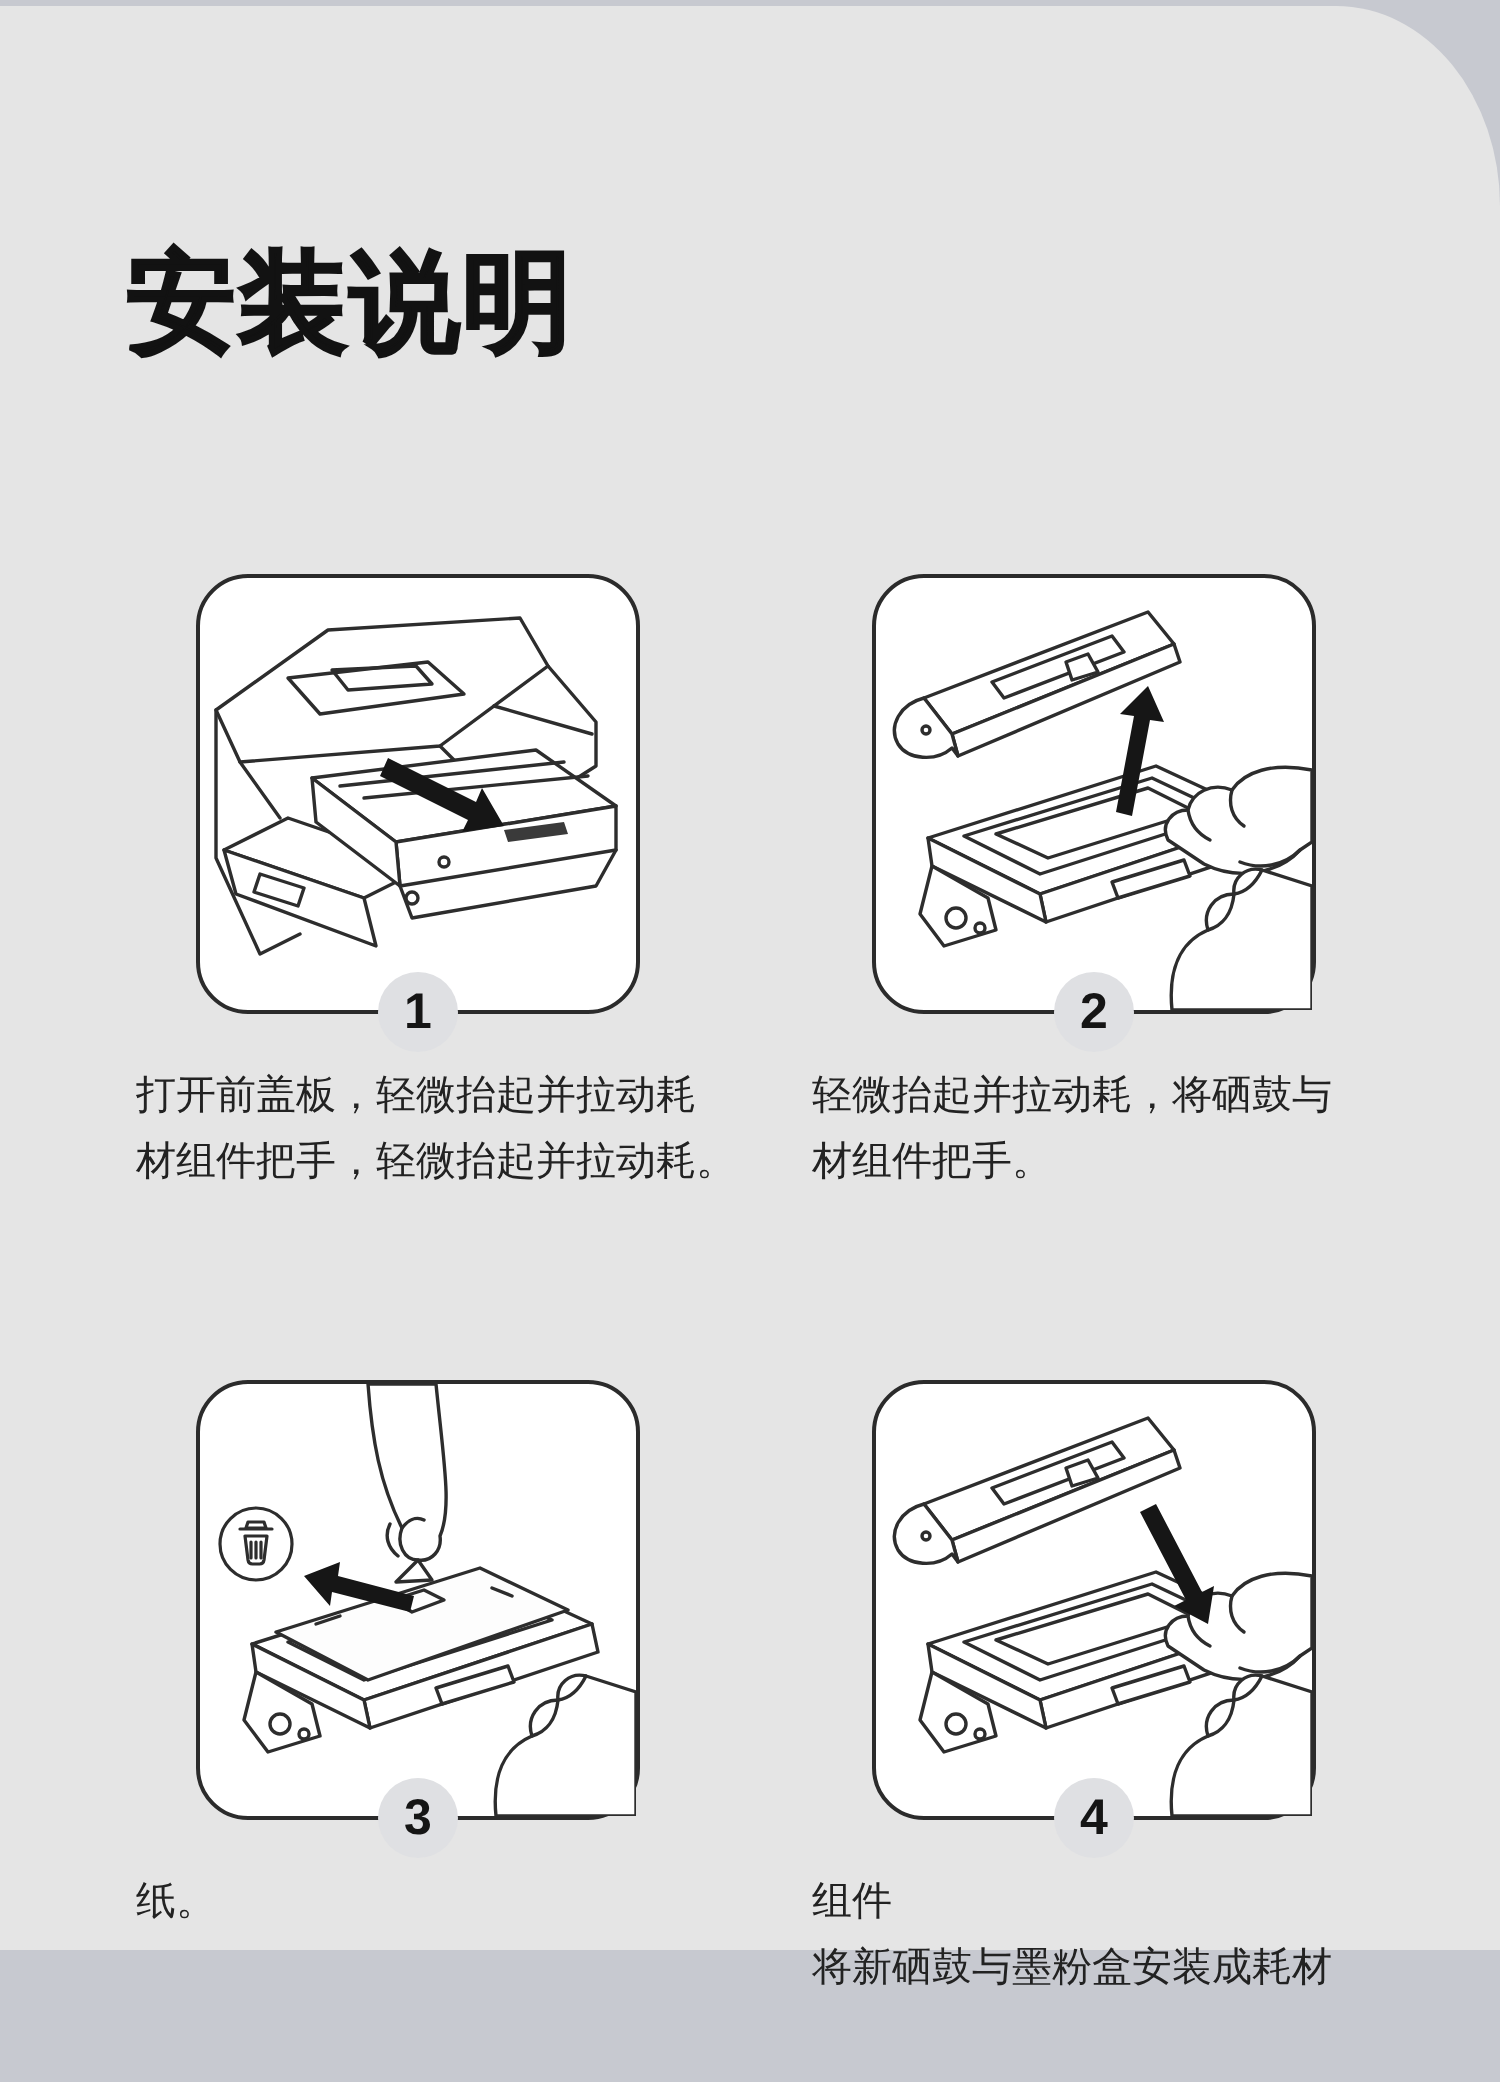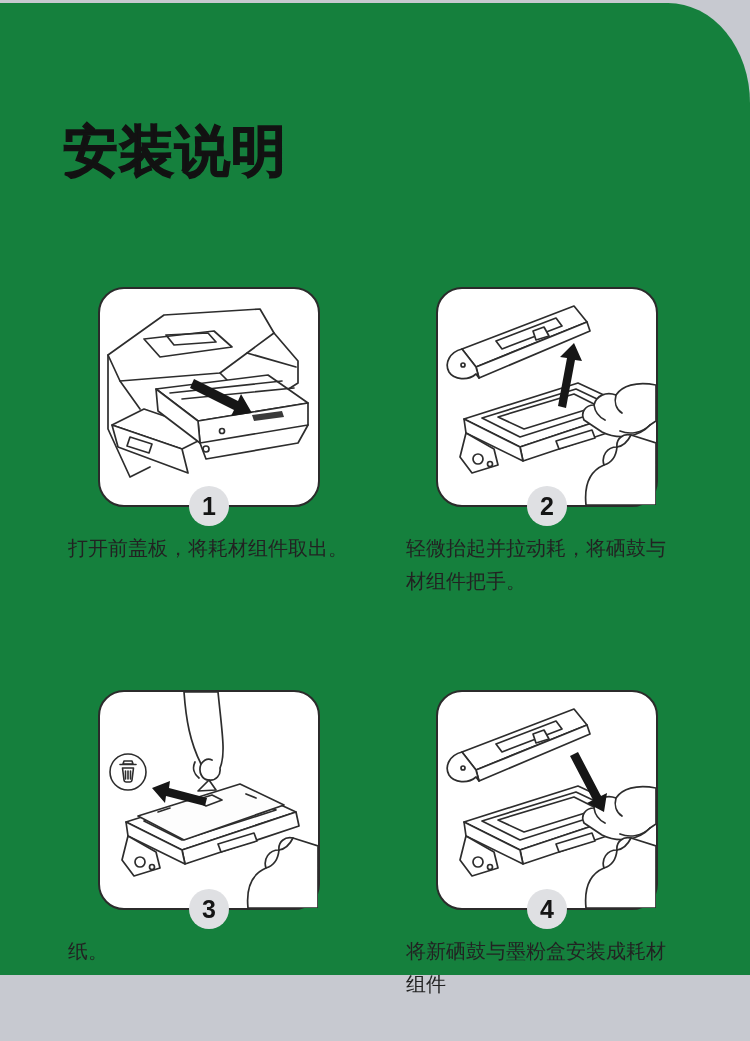--- a/index.html
+++ b/index.html
@@ -13,21 +13,21 @@
     background: #c7c9d0;
     overflow: hidden;
     font-family: "Liberation Sans", sans-serif;
   }
   .card {
     position: absolute;
     left: 0;
     top: 3px;
     width: 750px;
     height: 972px;
-    background: #15803d;
+    background: #e5e5e5;
     border-top-right-radius: 82px 100px;
   }
   .page-title {
     position: absolute;
     left: 63px;
     top: 116px;
     font-size: 55px;
     line-height: 64px;
     font-weight: bold;
     color: #121212;
@@ -157,21 +157,22 @@
           <circle cx="106" cy="160" r="3" fill="none"></circle>
           <path d="M152 126 l30 -4 l2 6 l-30 4 Z" fill="#3a3a3a" stroke="none"></path>
         </g>
         <polygon points="94,90 138,112 141,105 152,124 131,127 134,121 90,99" fill="#161616"></polygon>
       </svg>
       <div class="badge">
         <span>1</span>
       </div>
     </div>
     <div class="caption">
-      <span>打开前盖板，将耗材组件取出。</span>
+      <span>打开前盖板，轻微抬起并拉动耗</span>
+      <span>材组件把手，轻微抬起并拉动耗。</span>
     </div>
   </div>
 
   <div class="step r1c2">
     <div class="panel">
       <svg class="illus" viewBox="0 0 218 216">
         <use href="#drum-unit"></use>
         <use href="#toner-cart"></use>
         <use href="#hand-upper"></use>
         <use href="#hand-lower"></use>
@@ -229,18 +230,18 @@
         <use href="#toner-cart"></use>
         <use href="#hand-upper"></use>
         <use href="#hand-lower"></use>
         <polygon points="140,60 163,104 169,101 166,120 149,111 155,108 132,64" fill="#161616"></polygon>
       </svg>
       <div class="badge">
         <span>4</span>
       </div>
     </div>
     <div class="caption">
+      <span>组件</span>
       <span>将新硒鼓与墨粉盒安装成耗材</span>
-      <span>组件</span>
     </div>
   </div>
 
 </div>
 
 </body></html>

